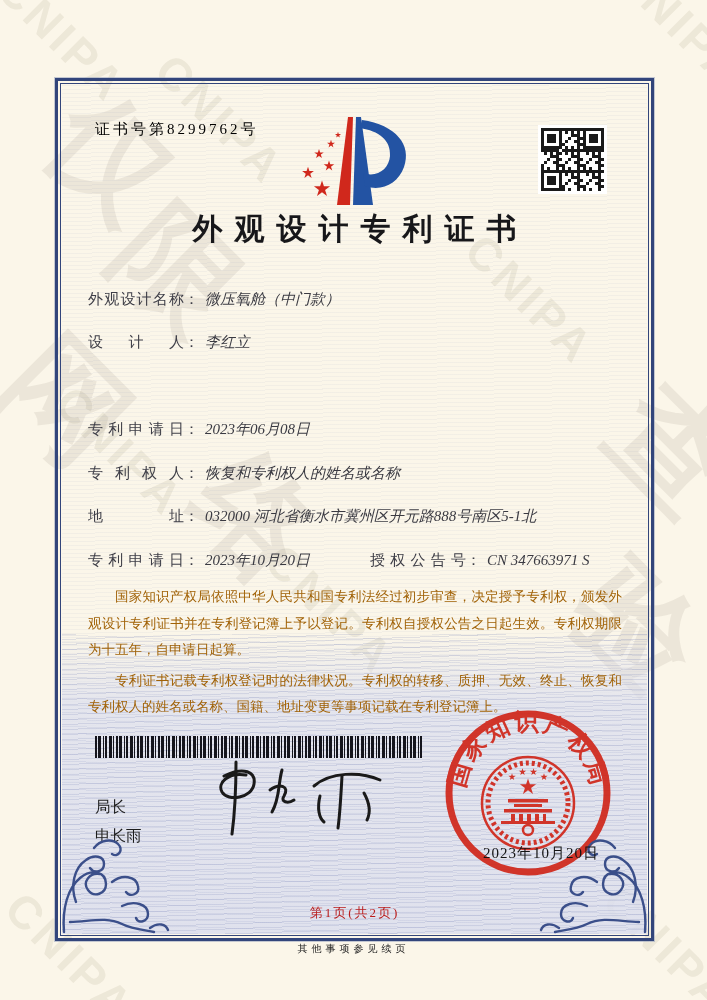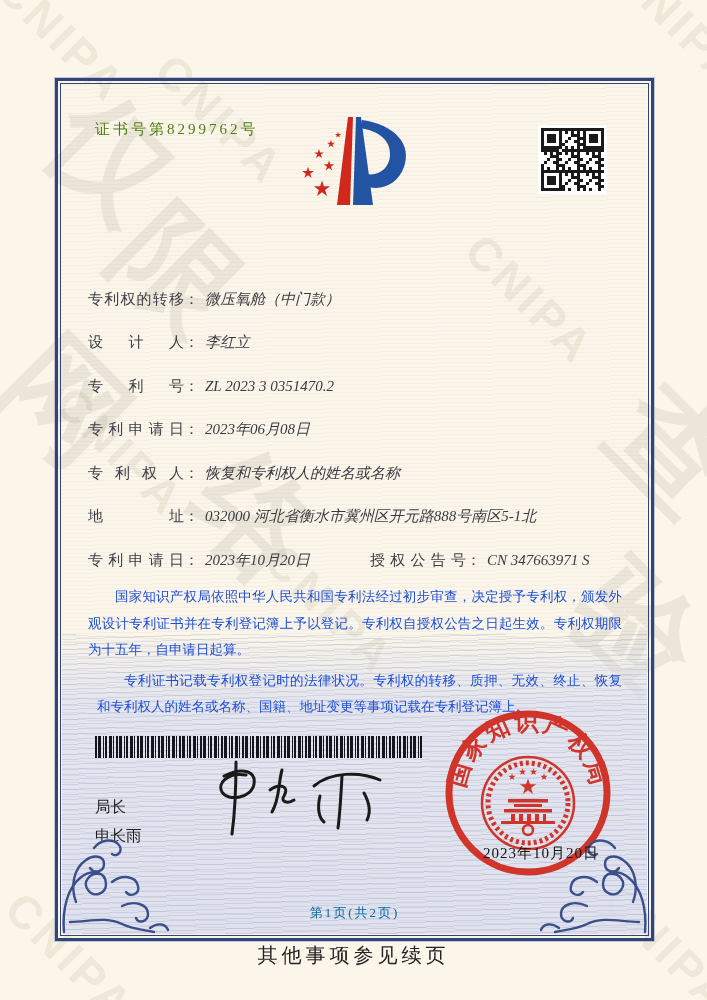--- a/index.html
+++ b/index.html
@@ -30,52 +30,52 @@
     background:linear-gradient(180deg,rgba(222,225,240,0) 0,rgba(221,224,239,.75) 70px,rgba(219,222,238,.85) 100%);
   }
   .wave-strong::after{
     content:"";position:absolute;inset:0;
     background:
       repeating-linear-gradient(178deg,rgba(118,130,183,.20) 0 1px,transparent 1px 5px),
       repeating-linear-gradient(182deg,rgba(118,130,183,.12) 0 1px,transparent 1px 7px);
   }
   .cert > *{z-index:2;}
   
-  .certno{position:absolute;left:37px;top:39px;font-size:15px;letter-spacing:3px;color:#4d7c0f;}
+  .certno{position:absolute;left:37px;top:39px;font-size:15px;letter-spacing:3px;color:#000000;}
   .logo{position:absolute;left:228px;top:30px;}
   .qr{position:absolute;left:480px;top:44px;}
   .title{
     position:absolute;left:0;top:128px;width:100%;text-align:center;
     font-size:30px;font-weight:700;color:#17171a;letter-spacing:12px;text-indent:12px;
   }
   .f-row{position:absolute;left:30px;font-size:15px;color:#3e3e47;white-space:nowrap;}
   .f-label{display:inline-block;width:96px;text-align:justify;text-align-last:justify;color:#3e3e47;}
   .f-colon{margin-right:6px;}
   .f-value{color:#3a3a42;font-style:italic;}
   .f-pair2{position:absolute;left:282px;top:0;}
   .paras{position:absolute;left:30px;top:503px;width:534px;
-         font-size:13.5px;line-height:26.5px;color:#1d4ed8;text-align:justify;}
+         font-size:13.5px;line-height:26.5px;color:#a16207;text-align:justify;}
   .paras p{margin:0;text-indent:2em;}
-  .paras p + p{margin-top:4px;margin-left:9px;}
+  .paras p + p{margin-top:4px;}
   .barcode{position:absolute;left:37px;top:655px;}
   .sig-title{position:absolute;left:37px;top:716px;font-size:15.5px;color:#1c1c1c;
              font-family:"Liberation Sans","DejaVu Sans",sans-serif;}
   .sig-name{position:absolute;left:37px;top:745px;font-size:15.5px;color:#1c1c1c;
             font-family:Liberation Serif, serif;}
   .sig-script{position:absolute;left:120px;top:675px;}
   .seal{position:absolute;left:383px;top:625px;width:174px;height:174px;opacity:.93;}
   .seal-date{position:absolute;left:408px;top:763px;width:150px;text-align:center;
              font-size:15px;letter-spacing:1px;color:#141414;z-index:4;}
   .page-note{position:absolute;left:0;bottom:16px;width:100%;text-align:center;
-             font-size:13px;letter-spacing:2px;color:#0369a1;}
+             font-size:13px;letter-spacing:2px;color:#b91c1c;}
   .flourish{position:absolute;bottom:2px;width:112px;height:112px;}
   .flourish.fl-left{left:2px;}
   .flourish.fl-right{right:2px;transform:scaleX(-1);}
   .continuation{position:absolute;left:0;top:942px;width:100%;text-align:center;
-                font-size:20px;letter-spacing:4px;color:#222;z-index:2;}
+                font-size:10px;letter-spacing:4px;color:#222;z-index:2;}
 </style>
 </head>
 <body>
 
 <svg width="0" height="0" style="position:absolute">
   <defs>
     <path id="star" d="M0,-10 L2.245,-3.09 L9.511,-3.09 L3.633,1.18 L5.878,8.09 L0,3.82 L-5.878,8.09 L-3.633,1.18 L-9.511,-3.09 L-2.245,-3.09 Z"></path>
     <g id="flourish-shape" fill="none" stroke="#3b4f8a" stroke-width="2.4" stroke-linecap="round">
       <path d="M4,108 C2,84 8,64 20,54 C32,44 46,48 46,60 C46,70 34,74 28,66 C22,58 30,48 40,50"></path>
       <path d="M10,98 C28,98 46,92 62,100 C72,105 84,106 94,108"></path>
@@ -373,29 +373,27 @@
           <rect x="21" y="63" width="3" height="3"></rect>
           <rect x="24" y="63" width="3" height="3"></rect>
           <rect x="30" y="63" width="3" height="3"></rect>
           <rect x="39" y="63" width="3" height="3"></rect>
           <rect x="45" y="63" width="3" height="3"></rect>
           <rect x="51" y="63" width="3" height="3"></rect>
           <rect x="60" y="63" width="3" height="3"></rect>
         </g>
       </svg>
 
+    <div class="title">外观设计专利证书</div>
 
     <div class="f-row" style="top:209px">
-      <span class="f-label">专利权的转移</span><span class="f-colon">：</span><span class="f-value">微压氧舱（中门款）</span>
+      <span class="f-label">外观设计名称</span><span class="f-colon">：</span><span class="f-value">微压氧舱（中门款）</span>
     </div>
     <div class="f-row" style="top:252px">
       <span class="f-label">设计人</span><span class="f-colon">：</span><span class="f-value">李红立</span>
-    </div>
-    <div class="f-row" style="top:296px">
-      <span class="f-label">专利号</span><span class="f-colon">：</span><span class="f-value">ZL 2023 3 0351470.2</span>
     </div>
     <div class="f-row" style="top:339px">
       <span class="f-label">专利申请日</span><span class="f-colon">：</span><span class="f-value">2023年06月08日</span>
     </div>
     <div class="f-row" style="top:383px">
       <span class="f-label">专利权人</span><span class="f-colon">：</span><span class="f-value">恢复和专利权人的姓名或名称</span>
     </div>
     <div class="f-row" style="top:426px">
       <span class="f-label">地址</span><span class="f-colon">：</span><span class="f-value">032000 河北省衡水市冀州区开元路888号南区5-1北</span>
     </div>

